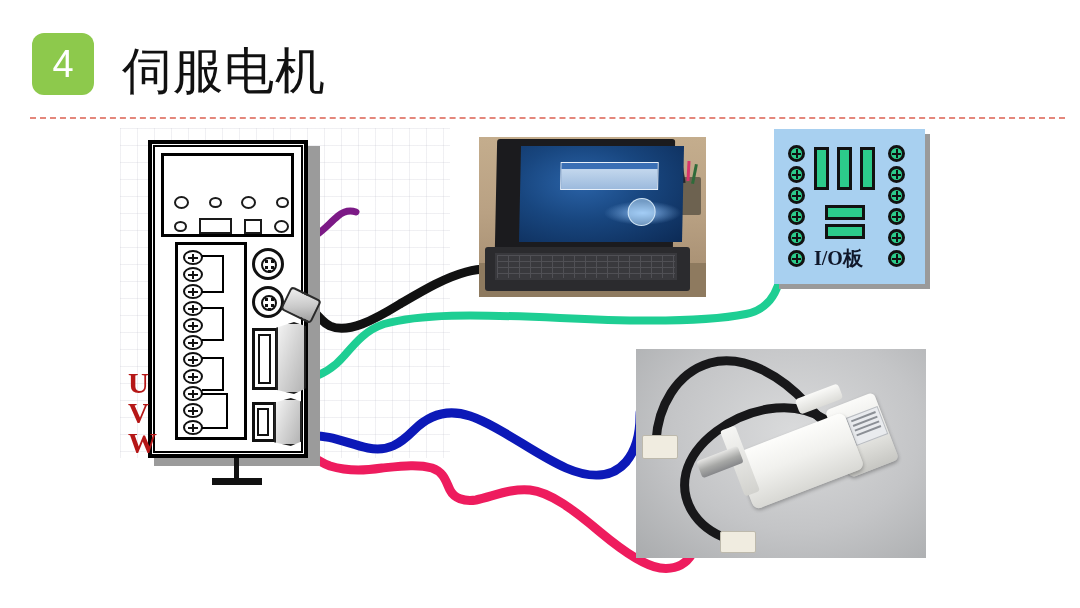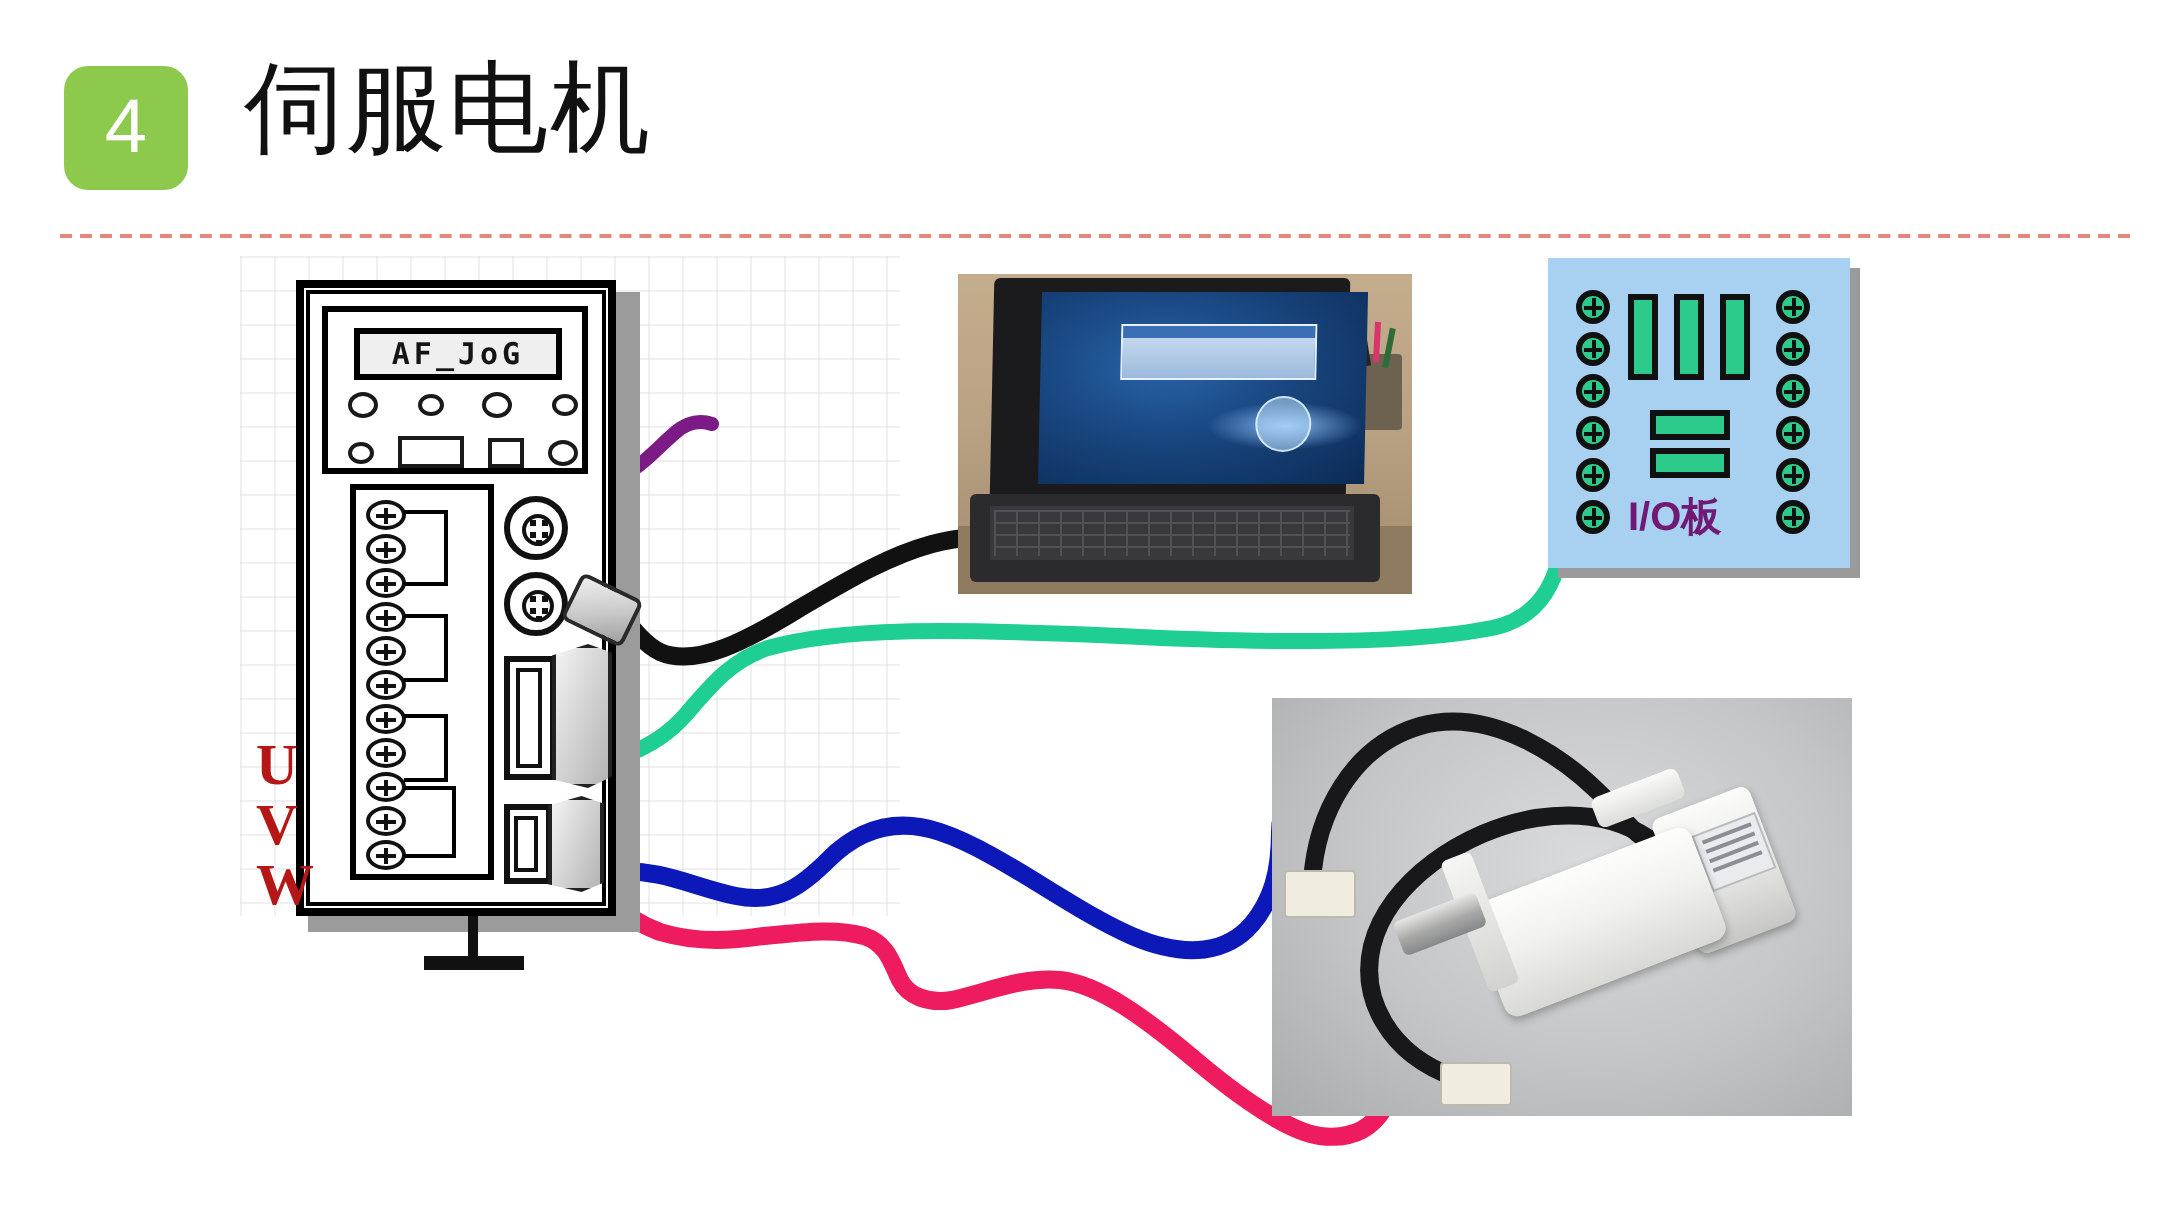--- a/index.html
+++ b/index.html
@@ -4,21 +4,21 @@
 <style>
   html,body{margin:0;padding:0;background:#ffffff;}
   body{width:1080px;height:608px;position:relative;overflow:hidden;
        font-family:"Liberation Sans","DejaVu Sans",sans-serif;}
 
   
   #header{position:absolute;left:0;top:0;width:1080px;height:118px;}
   #slide-number-badge{position:absolute;left:32px;top:33px;width:62px;height:62px;
       border-radius:12px;background:#8DC94C;display:flex;align-items:center;justify-content:center;}
   #slide-number-badge span{color:#ffffff;font-size:38px;font-weight:400;line-height:1;}
-  #page-title{position:absolute;left:122px;top:21px;font-size:50px;color:#111111;
+  #page-title{position:absolute;left:122px;top:38px;font-size:50px;color:#111111;
       letter-spacing:1px;white-space:nowrap;font-family:"DejaVu Sans",sans-serif;}
   #divider{position:absolute;left:30px;top:117px;width:1035px;height:0;
       border-top:2px dashed #E4877B;}
 
   
   #diagram{position:absolute;left:0;top:118px;width:1080px;height:490px;}
   #bg-grid{position:absolute;left:120px;top:10px;width:330px;height:330px;
       background-image:
         linear-gradient(to right,rgba(205,205,215,.30) 1px,transparent 1px),
         linear-gradient(to bottom,rgba(205,205,215,.30) 1px,transparent 1px);
@@ -108,22 +108,22 @@
   
   #io-board{position:absolute;left:774px;top:11px;width:156px;height:160px;}
   .io-shadow{position:absolute;left:5px;top:5px;width:151px;height:155px;background:#9a9a9a;}
   .io-body{position:absolute;left:0;top:0;width:151px;height:155px;background:#A8D0F0;}
   .io-screw{position:absolute;width:17px;height:17px;border:3px solid #111;border-radius:50%;
       box-sizing:border-box;background:#2CCB8B;}
   .io-screw::before,.io-screw::after{content:"";position:absolute;background:#111;}
   .io-screw::before{left:1px;top:4.5px;width:9px;height:2px;}
   .io-screw::after{left:4.5px;top:1px;width:2px;height:9px;}
   .io-chip{position:absolute;background:#2CCB8B;border:3px solid #111;box-sizing:border-box;}
-  #io-label{position:absolute;left:40px;top:116px;font-size:20px;font-weight:bold;color:#701a75;
-      font-family:Liberation Sans, sans-serif;white-space:nowrap;}
+  #io-label{position:absolute;left:40px;top:116px;font-size:20px;font-weight:bold;color:#0f172a;
+      font-family:Liberation Serif, serif;white-space:nowrap;}
 
   
   #motor-photo{position:absolute;left:636px;top:231px;width:290px;height:209px;overflow:hidden;
       background:#c9cacb;}
   .mt-bg{position:absolute;left:0;top:0;width:290px;height:209px;
       background:radial-gradient(ellipse at 55% 40%,#dadbdc 0%,#c4c5c7 55%,#a9abad 100%);}
   .mt-body{position:absolute;left:104px;top:82px;width:118px;height:60px;border-radius:7px;
       background:linear-gradient(180deg,#fdfdfb 0%,#f1f1ee 45%,#d8d8d4 100%);
       transform:rotate(-21deg);box-shadow:0 2px 4px rgba(0,0,0,.28);}
   .mt-rear{position:absolute;left:200px;top:50px;width:52px;height:72px;border-radius:5px;
@@ -182,23 +182,20 @@
              C700,422 698,406 690,396"></path>
     <path fill="none" stroke="#EE1C5E" stroke-width="9" stroke-linecap="round" d="M690,396 C686,392 680,390 674,392"></path>
   </svg>
 
   <div id="servo-drive">
     <div class="drive-shadow"></div>
     <div class="drive-body"></div>
     <div class="drive-body2"></div>
 
     <div class="drive-panel">
-      <div class="lcd">
-        <span>AF_JoG</span>
-      </div>
       <div class="btn-row btn-r1">
         <div class="rbtn"></div>
         <div class="rbtn sm"></div>
         <div class="rbtn"></div>
         <div class="rbtn sm"></div>
       </div>
       <div class="btn-row btn-r2">
         <div class="rbtn sm"></div>
         <div class="sqbtn"></div>
         <div class="sqbtn sm"></div>

